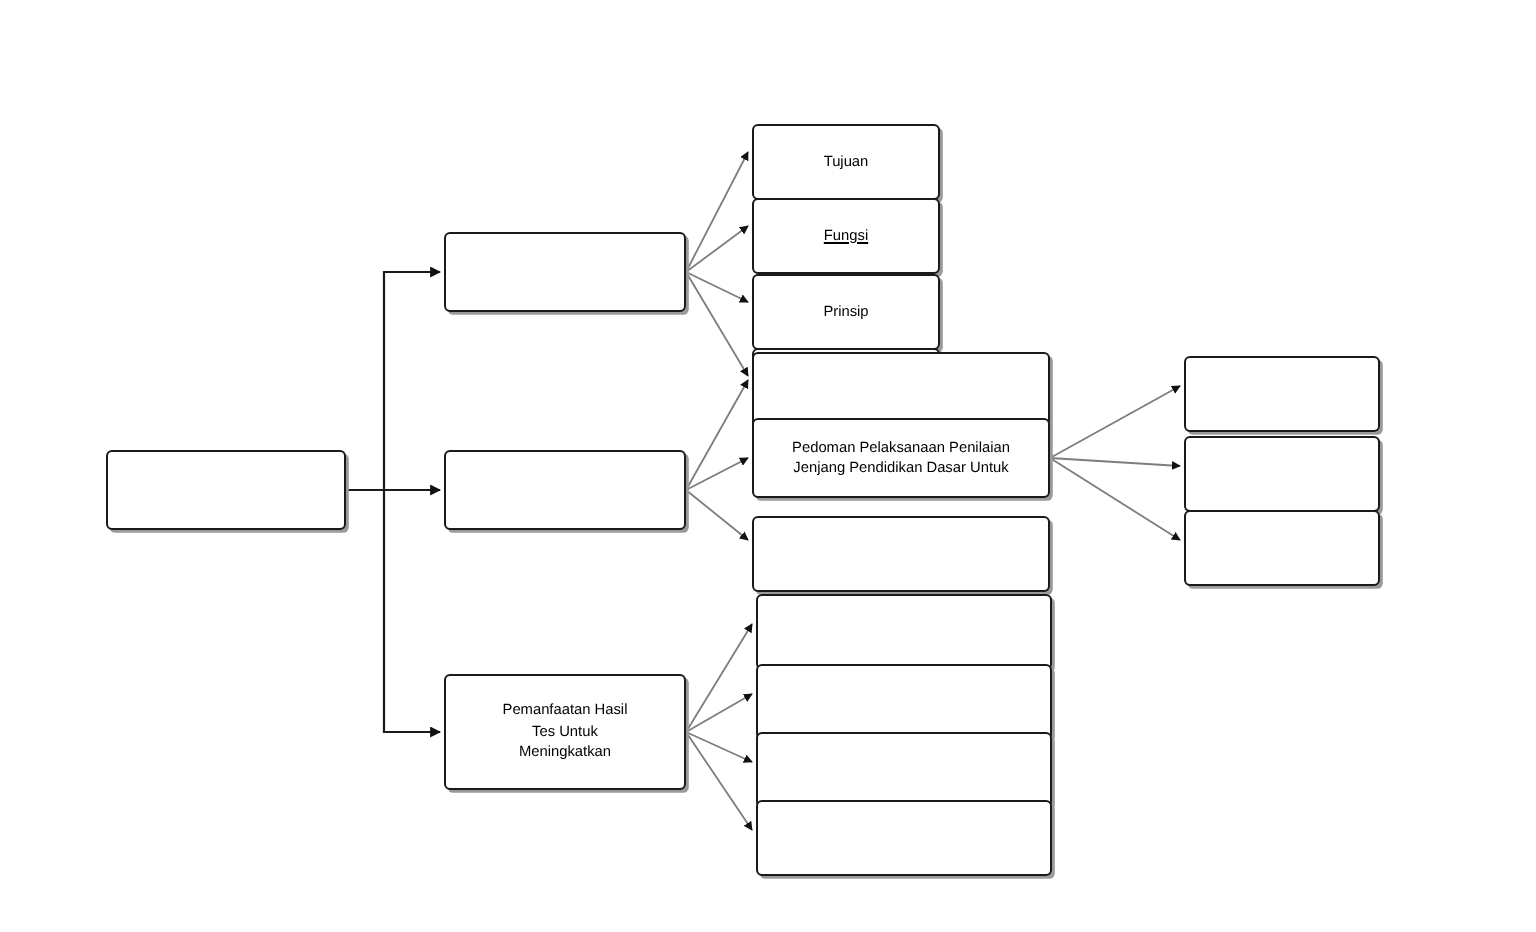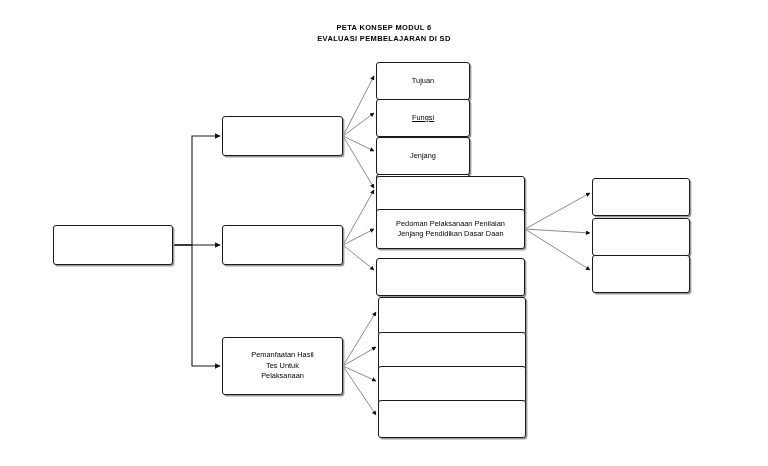--- a/index.html
+++ b/index.html
@@ -54,22 +54,20 @@
     line-height: 10.5px;
     padding: 18px 4px;
     white-space: pre-line;
   }
 </style>
 </head>
 <body>
 
 <div id="canvas">
 
-  <div class="title">PETA KONSEP MODUL 6
-EVALUASI PEMBELAJARAN DI SD</div>
 
   <svg id="edges" viewBox="0 0 768 466" width="768" height="466" xmlns="http://www.w3.org/2000/svg">
     <defs>
       <marker id="arrow" viewBox="0 0 10 10" refX="9" refY="5" markerWidth="5" markerHeight="5" orient="auto-start-reverse">
         <path d="M 0 0 L 10 5 L 0 10 z" fill="#111111"></path>
       </marker>
     </defs>
     <g id="edge-group">
         <path d="M 173 245 H 192 V 136 H 220" fill="none" stroke="#1a1a1a" stroke-width="1.1" marker-end="url(#arrow)"></path>
         <path d="M 173 245 H 192 V 245 H 220" fill="none" stroke="#1a1a1a" stroke-width="1.1" marker-end="url(#arrow)"></path>
@@ -90,28 +88,28 @@
         <line x1="525" y1="229" x2="590" y2="270" stroke="#7d7d7d" stroke-width="0.9" marker-end="url(#arrow)"></line>
       </g>
   </svg>
 
   <div id="nodes">
       <div class="node" style="left: 53px; top: 225px; width: 120px; height: 40px;"></div>
       <div class="node" style="left: 222px; top: 116px; width: 121px; height: 40px;"></div>
       <div class="node" style="left: 222px; top: 225px; width: 121px; height: 40px;"></div>
       <div class="node" style="left: 222px; top: 337px; width: 121px; height: 58px;">Pemanfaatan Hasil
 Tes Untuk
-Pelaksanaan</div>
+Meningkatkan</div>
       <div class="node" style="left: 376px; top: 62px; width: 94px; height: 28px;">Tujuan</div>
       <div class="node" style="left: 376px; top: 99px; width: 94px; height: 28px; text-decoration: underline;">Fungsi</div>
-      <div class="node" style="left: 376px; top: 137px; width: 94px; height: 28px;">Jenjang</div>
+      <div class="node" style="left: 376px; top: 137px; width: 94px; height: 28px;">Prinsip</div>
       <div class="node" style="left: 376px; top: 174px; width: 94px; height: 28px;"></div>
       <div class="node" style="left: 376px; top: 176px; width: 149px; height: 28px;"></div>
       <div class="node" style="left: 376px; top: 209px; width: 149px; height: 40px;">Pedoman Pelaksanaan Penilaian
-Jenjang Pendidikan Dasar Daan</div>
+Jenjang Pendidikan Dasar Untuk</div>
       <div class="node" style="left: 376px; top: 258px; width: 149px; height: 24px;"></div>
       <div class="node" style="left: 378px; top: 297px; width: 148px; height: 30px;"></div>
       <div class="node" style="left: 378px; top: 332px; width: 148px; height: 30px;"></div>
       <div class="node" style="left: 378px; top: 366px; width: 148px; height: 30px;"></div>
       <div class="node" style="left: 378px; top: 400px; width: 148px; height: 30px;"></div>
       <div class="node" style="left: 592px; top: 178px; width: 98px; height: 30px;"></div>
       <div class="node" style="left: 592px; top: 218px; width: 98px; height: 30px;"></div>
       <div class="node" style="left: 592px; top: 255px; width: 98px; height: 30px;"></div>
     </div>
 

